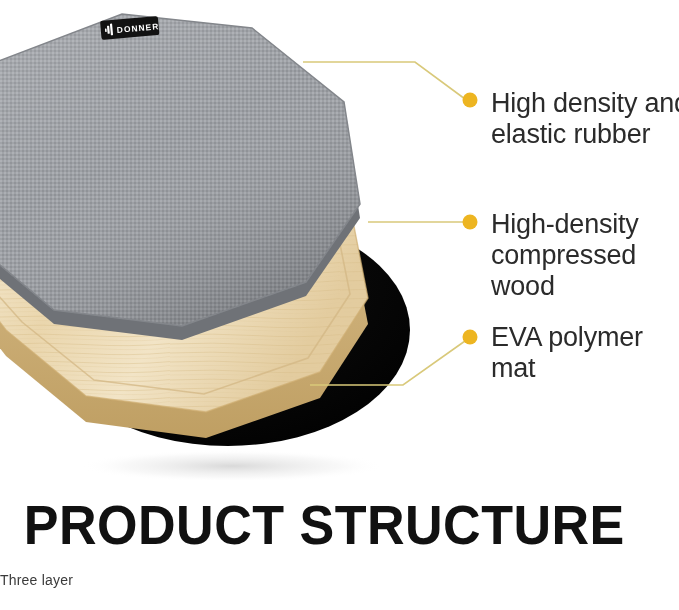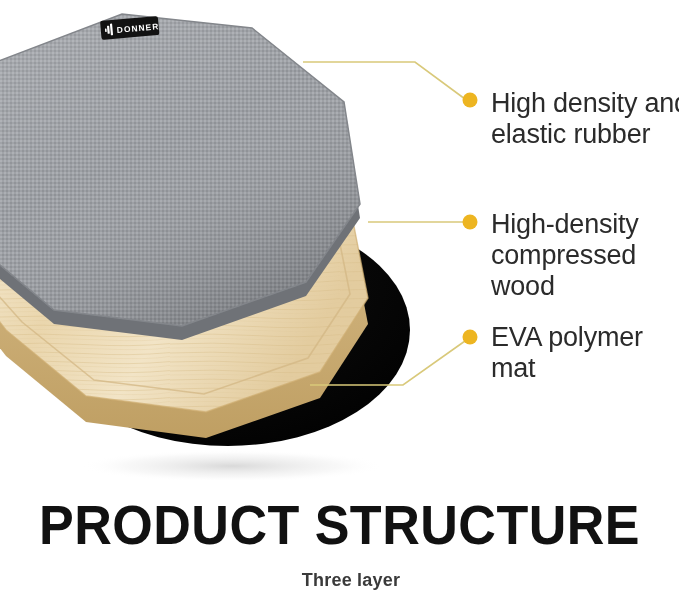--- a/index.html
+++ b/index.html
@@ -36,41 +36,39 @@
   }
   #callout-0 { left:491px; top:88px;  width:200px; }
   #callout-1 { left:491px; top:209px; width:200px; }
   #callout-2 { left:491px; top:322px; width:200px; }
 
   
   .headline-block {
     position:absolute;
     left:0; right:0;
     top:495px;
-    text-align:center;
   }
   .headline {
     font-family:"Liberation Sans Narrow","Liberation Sans", sans-serif;
     font-size:56px;
     font-weight:700;
     color:#111111;
     letter-spacing:0.5px;
     line-height:60px;
     transform:scaleX(0.93);
     transform-origin:center;
     display:block;
   }
   .subhead {
     margin-top:12px;
-    font-size:18px;
-    font-weight:700;
+    font-size:14px;
+    font-weight:400;
     color:#3a3a3a;
     line-height:26px;
     letter-spacing:0.2px;
-    margin-left:23px;
   }
 </style>
 </head>
 <body>
 
 <div class="page">
 
   <div class="product-stage">
     <svg class="product-svg" width="460" height="480" viewBox="0 0 460 480">
       <defs>

